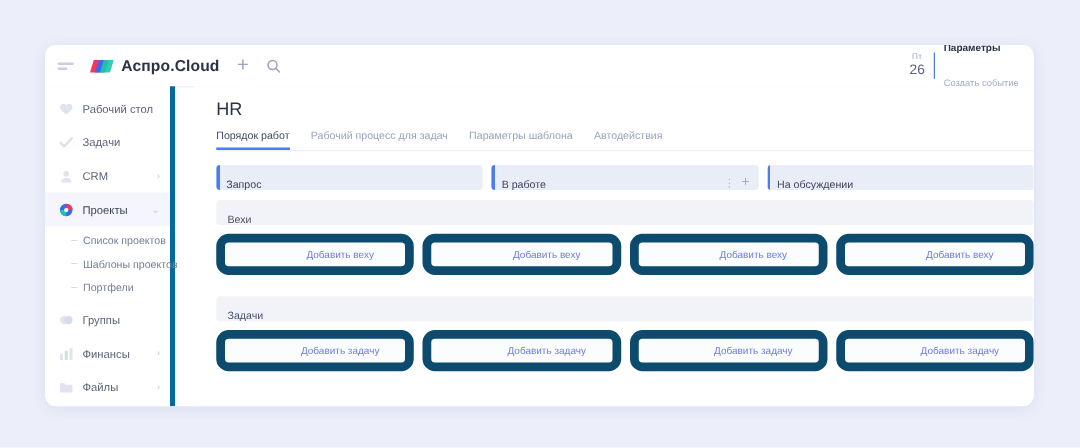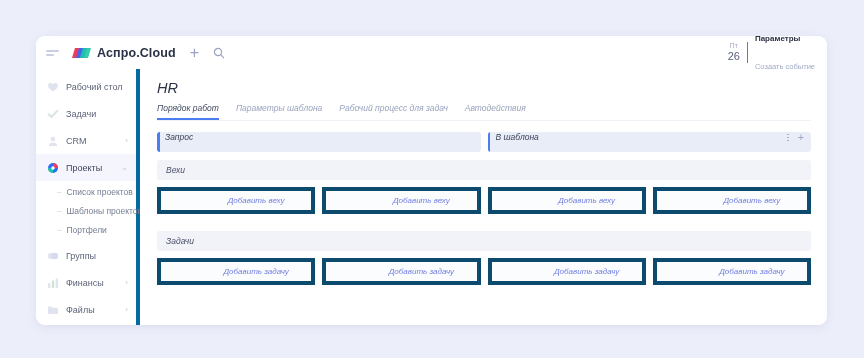--- a/index.html
+++ b/index.html
@@ -57,47 +57,47 @@
   .nav-label{font-size:9px;color:#5d6478;white-space:nowrap;}
   .nav-item.active .nav-label{color:#3d4459;}
   .chev{margin-left:auto;color:#c2c8da;font-size:8px;line-height:1;}
   .sub-list{padding:1px 0 3px 0;}
   .sub-item{height:19px;display:flex;align-items:center;padding-left:21px;cursor:pointer;}
   .sub-dash{color:#c7ccdd;font-size:8px;margin-right:5px;line-height:1;}
   .sub-label{font-size:8.5px;color:#7b melhores;}
   .sub-label{font-size:8.5px;color:#767e94;white-space:nowrap;}
   
   .main{
-    position:absolute;left:104px;top:33px;width:687px;height:256px;
-    background:#ffffff;box-sizing:border-box;padding:11px 16px 0 17px;font-style:italic;
+    position:absolute;left:120px;top:33px;width:687px;height:256px;
+    background:#ffffff;box-sizing:border-box;padding:11px 16px 0 17px;
   }
   .page-title{font-size:14.5px;color:#2b3245;font-weight:400;margin:0 0 7px 0;}
   .tabs{display:flex;align-items:flex-end;gap:17px;border-bottom:1px solid #eef0f6;padding-bottom:0;margin-bottom:11px;}
   .tab{font-size:8.5px;color:#9aa3bd;padding-bottom:5px;cursor:pointer;border-bottom:2px solid transparent;white-space:nowrap;}
   .tab.active{color:#414a63;border-bottom-color:#4c7df0;}
   .cols{display:flex;gap:7px;}
   .col{flex:1 1 0;min-width:0;}
   .col-head{
-    height:20px;border-radius:3px;background:#e9edf8;display:flex;align-items:flex-start;
+    height:20px;border-radius:3px;background:#e9edf8;display:flex;align-items:flex-end;
     padding-left:8px;padding-right:7px;box-sizing:border-box;position:relative;overflow:hidden;cursor:pointer;
   }
   .col-head::before{content:"";position:absolute;left:0;top:0;bottom:0;width:2.5px;background:#4c7df0;}
   .col-name{font-size:8.5px;color:#3d4459;white-space:nowrap;overflow:hidden;text-overflow:ellipsis;}
   .col-actions{margin-left:auto;display:flex;align-items:center;gap:9px;}
   .dots-ico{display:flex;flex-direction:column;gap:1.5px;align-items:center;cursor:pointer;}
   .dots-ico span{width:1.6px;height:1.6px;border-radius:50%;background:#a0a9c3;display:block;}
   .plus-ico{color:#a0a9c3;font-size:11px;line-height:1;cursor:pointer;font-weight:300;}
   .band{
     margin-top:8px;height:20px;border-radius:3px;background:#f2f3f9;
-    display:flex;align-items:center;padding-left:9px;box-sizing:border-box;
+    display:flex;align-items:flex-end;padding-left:9px;box-sizing:border-box;
   }
   .band-label{font-size:8.5px;color:#4a5168;}
   .add-row{display:flex;gap:7px;margin-top:7px;}
   .add-btn{
-    flex:1 1 0;min-width:0;height:19px;border:4px solid #0c4a6e;border-radius:0;
+    flex:1 1 0;min-width:0;height:19px;border:7px solid #0c4a6e;border-radius:10px;
     background:#fbfcfe;display:flex;align-items:center;justify-content:center;cursor:pointer;padding-left:40px;
   }
   .add-btn span{font-size:8px;color:#6f7ce0;white-space:nowrap;}
 </style>
 </head>
 <body>
 
 <div class="app-card">
 
   <div class="topbar">
@@ -236,44 +236,49 @@
       
     </div>
   </div>
 
   <div class="main">
 
     <div class="page-title">HR</div>
 
     <div class="tabs">
       <div class="tab active">Порядок работ</div>
+      <div class="tab">Рабочий процесс для задач</div>
       <div class="tab">Параметры шаблона</div>
-      <div class="tab">Рабочий процесс для задач</div>
       <div class="tab">Автодействия</div>
     </div>
 
     <div class="cols">
       <div class="col">
         <div class="col-head">
           <span class="col-name">Запрос</span>
         </div>
       </div>
       <div class="col">
         <div class="col-head">
-          <span class="col-name">В шаблона</span>
+          <span class="col-name">В работе</span>
           <span class="col-actions">
             <span class="dots-ico">
                 <span></span>
                 <span></span>
                 <span></span>
               </span>
             <span class="plus-ico">+</span>
           </span>
         </div>
       </div>
+      <div class="col">
+        <div class="col-head">
+          <span class="col-name">На обсуждении</span>
+        </div>
+      </div>
     </div>
 
     <div class="band">
       <span class="band-label">Вехи</span>
     </div>
     <div class="add-row">
       <div class="add-btn">
           <span>Добавить веху</span>
         </div>
       <div class="add-btn">

